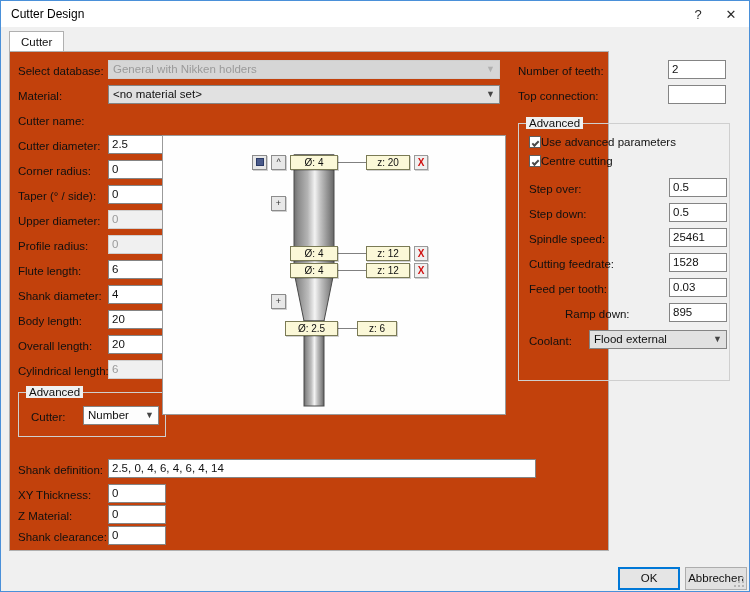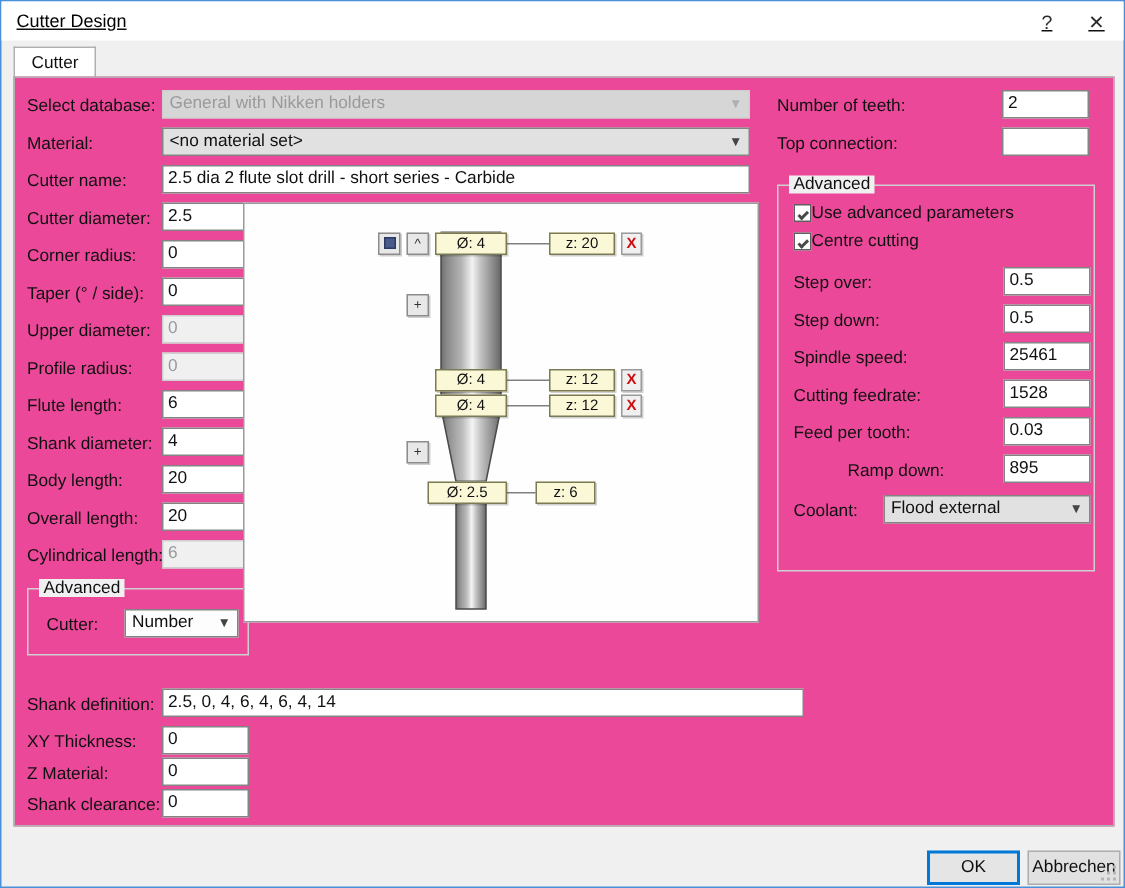--- a/index.html
+++ b/index.html
@@ -14,21 +14,21 @@
   .window{
     position:absolute;left:0;top:0;width:750px;height:592px;
     box-sizing:border-box;
     border:1px solid #4a90d9;
     background:#f0f0f0;
   }
   
   .titlebar{
     position:absolute;left:0;top:0;right:0;height:26px;
     background:#ffffff;
-    display:flex;align-items:center;text-decoration:underline;
+    display:flex;align-items:center;
   }
   .title-text{
     margin-left:10px;font-size:12px;color:#000;
   }
   .title-btns{margin-left:auto;display:flex;height:100%;}
   .tbtn{
     width:30px;height:26px;display:flex;align-items:center;justify-content:center;
     font-size:13px;color:#2b2b2b;background:transparent;
   }
   .tbtn.close{width:36px;}
@@ -40,24 +40,24 @@
     position:absolute;left:0;top:0;height:21px;
     box-sizing:border-box;
     padding:0 11px;
     line-height:20px;
     background:#fff;
     border:1px solid #b0b0b0;
     border-bottom:1px solid #fff;
     font-size:11.5px;
   }
   .tabbody{
-    position:absolute;left:8px;top:50px;width:734px;height:500px;
+    position:absolute;left:8px;top:50px;width:600px;height:500px;
     box-sizing:border-box;
     border:1px solid #b0b0b0;
-    background:#ec4899;
+    background:#c2410c;
   }
   
   .lbl{position:absolute;font-size:11.5px;color:#101010;white-space:nowrap;}
   .inp{
     position:absolute;box-sizing:border-box;
     height:19px;
     border:1px solid #848484;
     background:#fff;
     font-family:"Liberation Sans", sans-serif;
     font-size:11.5px;
@@ -178,21 +178,20 @@
       <span class="arrow">▼</span>
     </div>
 
     <div class="lbl" style="left:8px;top:38px;">Material:</div>
     <div class="combo" style="left:98px;top:33px;width:392px;">
       <span>&lt;no material set&gt;</span>
       <span class="arrow">▼</span>
     </div>
 
     <div class="lbl" style="left:8px;top:63px;">Cutter name:</div>
-    <div class="inp" style="left:98px;top:58px;width:392px;">2.5 dia 2 flute slot drill - short series - Carbide</div>
 
     <div class="lbl" style="left:8px;top:88px;">Cutter diameter:</div>
     <div class="inp" style="left:98px;top:83px;width:58px;">2.5</div>
 
     <div class="lbl" style="left:8px;top:113px;">Corner radius:</div>
     <div class="inp" style="left:98px;top:108px;width:58px;">0</div>
 
     <div class="lbl" style="left:8px;top:138px;">Taper (° / side):</div>
     <div class="inp" style="left:98px;top:133px;width:58px;">0</div>
 

